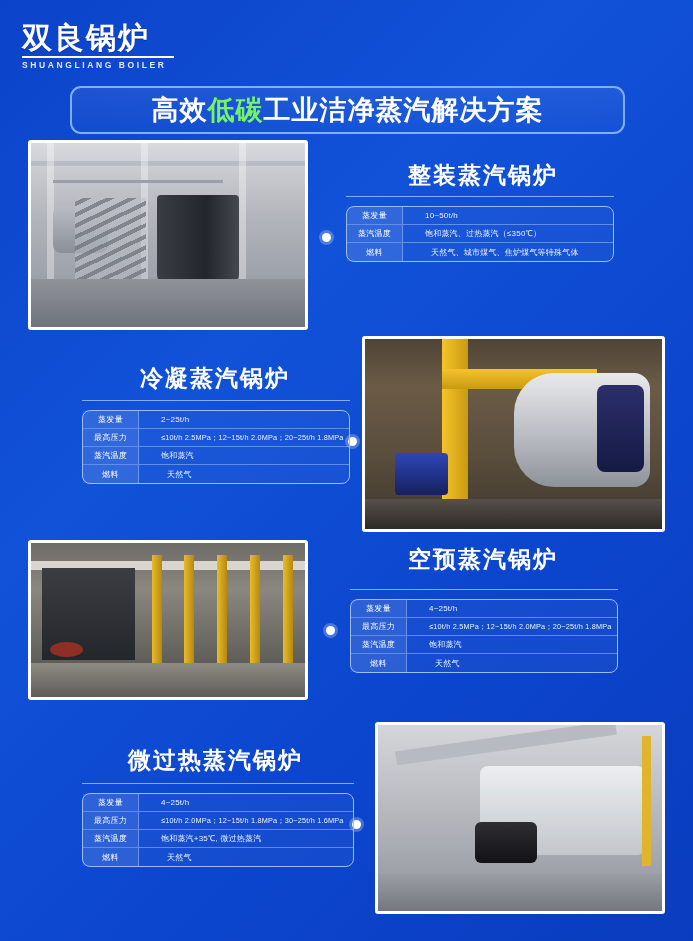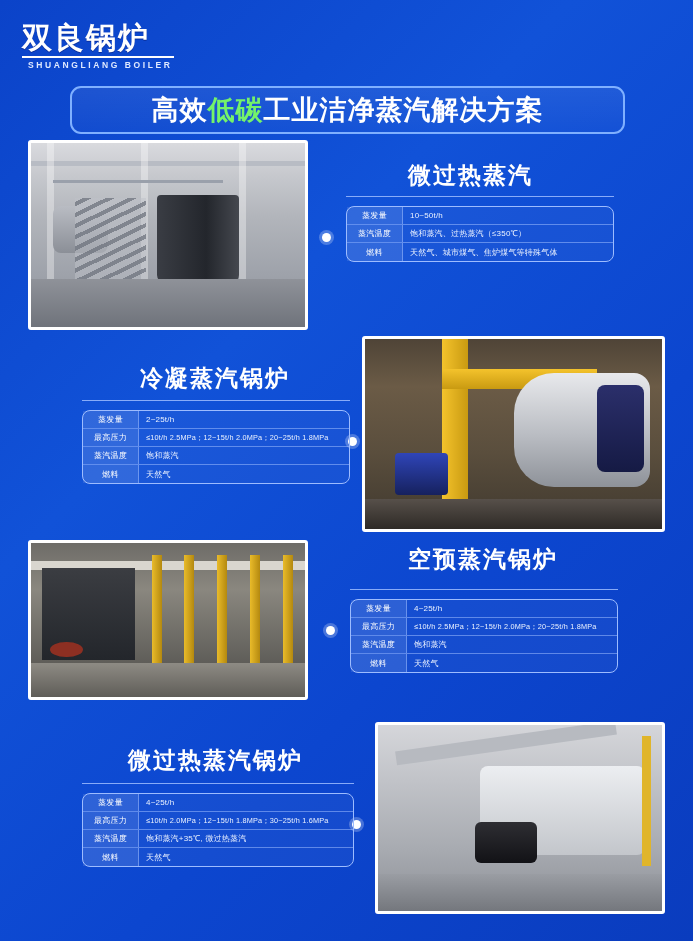--- a/index.html
+++ b/index.html
@@ -15,21 +15,21 @@
   
   .logo { position:absolute; left:22px; top:22px; width:180px; }
   .logo-cn {
     font-family:"Liberation Serif", serif;
     font-size:30px; font-weight:bold; letter-spacing:2px;
     color:#ffffff; line-height:1.05;
     text-shadow:0 1px 0 #0a2f9b;
   }
   .logo-en {
     font-size:8.5px; letter-spacing:2.6px; color:#dfe9ff;
-    margin-top:2px; font-weight:bold;margin-left:6px;
+    margin-top:2px; font-weight:bold;
   }
   .logo-underline { width:152px; height:2px; background:#ffffff; margin-top:2px; }
 
   
   .banner {
     position:absolute; left:70px; top:86px; width:555px; height:48px;
     border:2px solid #7fb0ff;
     background:linear-gradient(180deg, rgba(255,255,255,0.07), rgba(255,255,255,0.02));
     display:flex; align-items:center; justify-content:center;
     border-radius:11px;
@@ -104,30 +104,30 @@
   }
 
   
   .spec {
     position:absolute;
     border:1px solid #9dbcff;
     background:rgba(255,255,255,0.04);
     border-radius:8px;
   }
   .spec .row { display:flex; border-bottom:1px solid rgba(157,188,255,.55); height:18px; }
-  .spec .row:last-child { border-bottom:none; }
+  .spec .row:last-child { border-bottom:none;gap:6px; }
   .spec .k {
     width:56px; min-width:56px; font-size:8px; color:#ffffff;
     background:rgba(255,255,255,0.10);
     display:flex; align-items:center; justify-content:center;
     border-right:1px solid rgba(157,188,255,.55); letter-spacing:.3px;
   }
   .spec .v {
     flex:1; font-size:8px; color:#eaf1ff; display:flex; align-items:center;
-    padding-left:7px; letter-spacing:.2px; white-space:nowrap; overflow:hidden;
+    padding-left:22px; letter-spacing:.2px; white-space:nowrap; overflow:hidden;
   }
 </style>
 </head>
 <body>
 
 <div class="page">
 
   <div class="logo">
     <div class="logo-cn">双良锅炉</div>
     <div class="logo-underline"></div>
@@ -147,21 +147,21 @@
       <div class="col" style="left:40%"></div>
       <div class="col" style="left:76%"></div>
       <div class="drum"></div>
       <div class="tank"></div>
       <div class="stair"></div>
       <div class="rail"></div>
       <div class="floor"></div>
     </div>
   </div>
 
-  <div class="sec-title" style="left:408px; top:160px;">微过热蒸汽</div>
+  <div class="sec-title" style="left:408px; top:160px;">整装蒸汽锅炉</div>
   <div class="sec-rule" style="left:346px; top:196px; width:268px;"></div>
   <div class="dot" style="left:322px; top:233px;"></div>
 
   <div class="spec" style="left:346px; top:206px; width:268px;">
     <div class="row">
       <div class="k">蒸发量</div>
       <div class="v">10~50t/h</div>
     </div>
     <div class="row">
       <div class="k">蒸汽温度</div>

